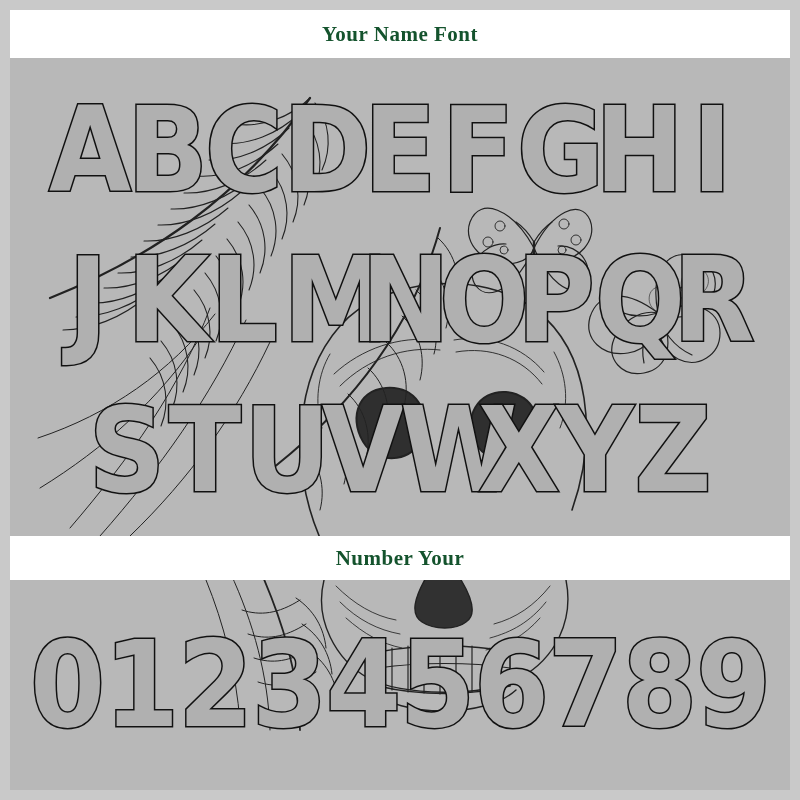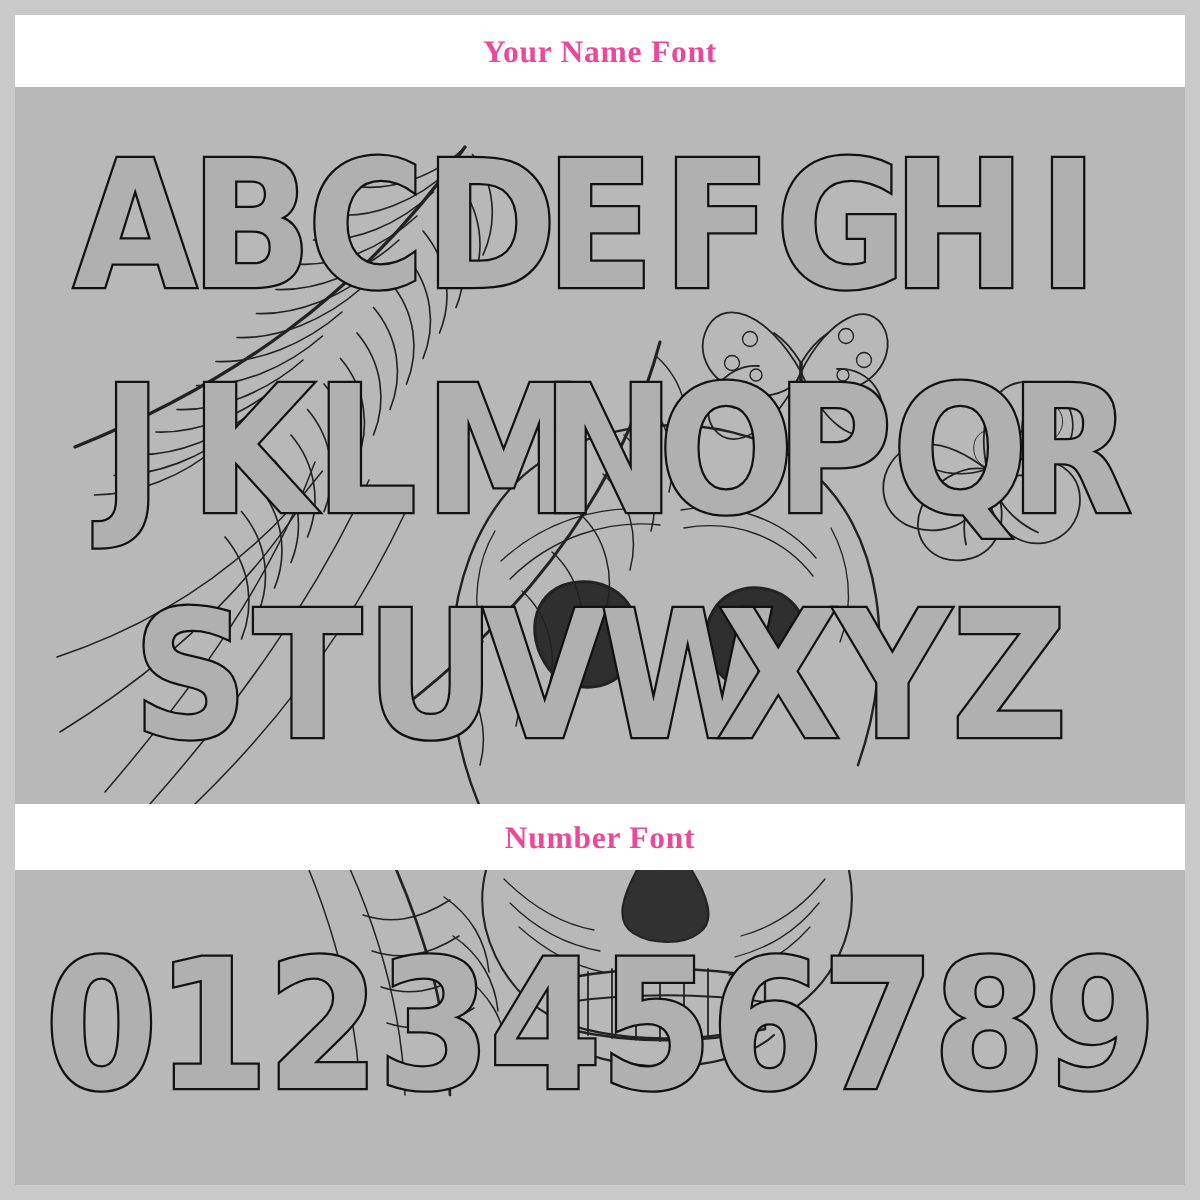--- a/index.html
+++ b/index.html
@@ -66,21 +66,21 @@
     height: 48px;
   }
   #strip-number {
     top: 536px;
     height: 44px;
   }
   .label-text {
     font-family: "Liberation Serif", serif;
     font-weight: bold;
     font-size: 21px;
-    color: #ec4899;
+    color: #14532d;
     letter-spacing: 0.5px;
   }
 
   
   .artwork {
     position: absolute;
     left: 0; top: 0;
     width: 780px;
     height: 100%;
     opacity: 0.95;
@@ -353,17 +353,17 @@
       <span class="glyph">7</span>
       <span class="glyph">8</span>
       <span class="glyph">9</span>
     </div>
   </div>
 
   <div class="label-strip" id="strip-name">
     <span class="label-text">Your Name Font</span>
   </div>
   <div class="label-strip" id="strip-number">
-    <span class="label-text">Number Font</span>
+    <span class="label-text">Number Your</span>
   </div>
 
   <div class="frame"></div>
 </div>
 
 </body></html>

